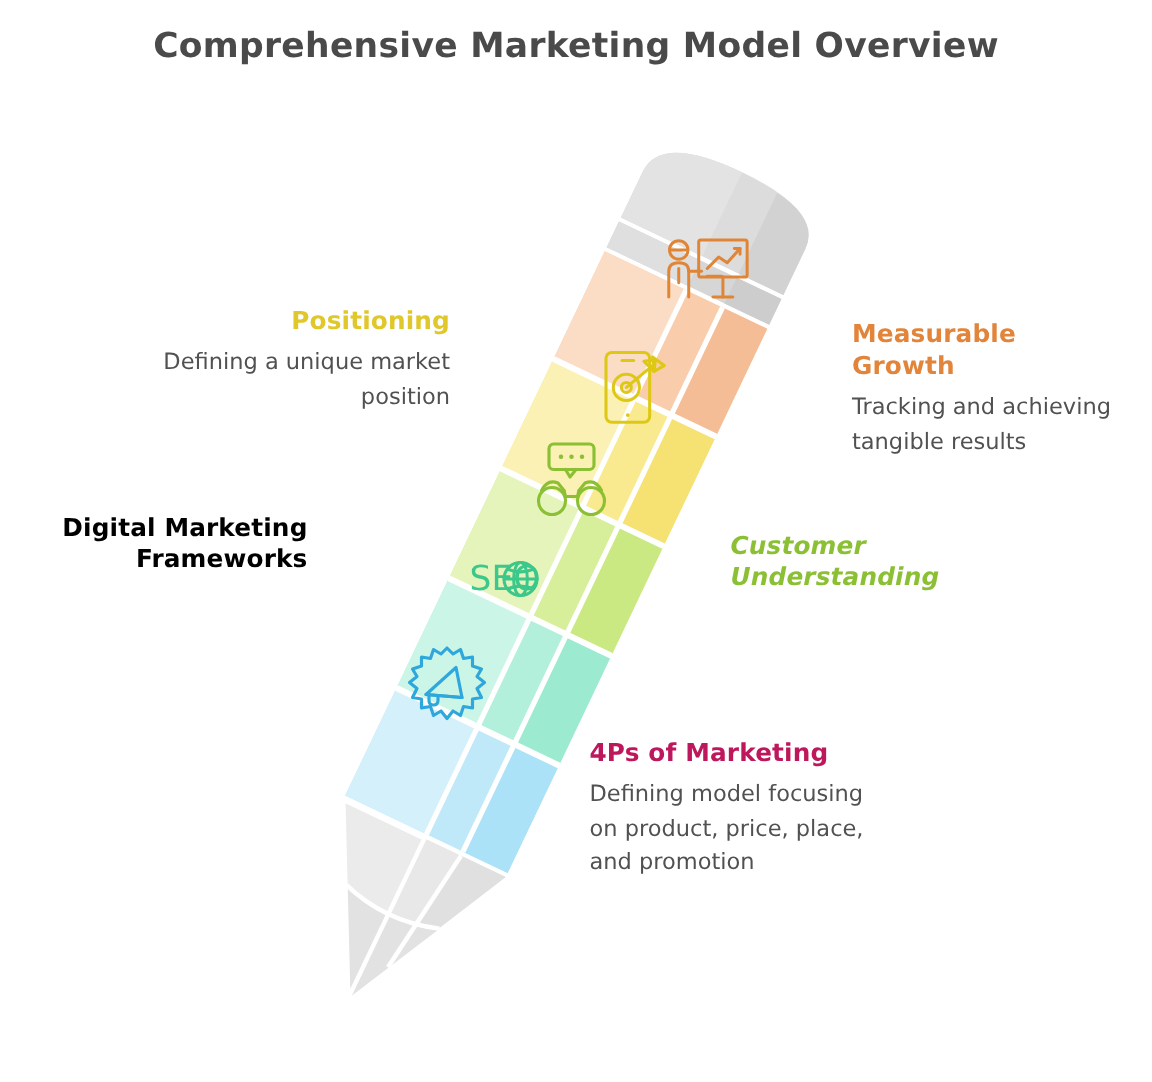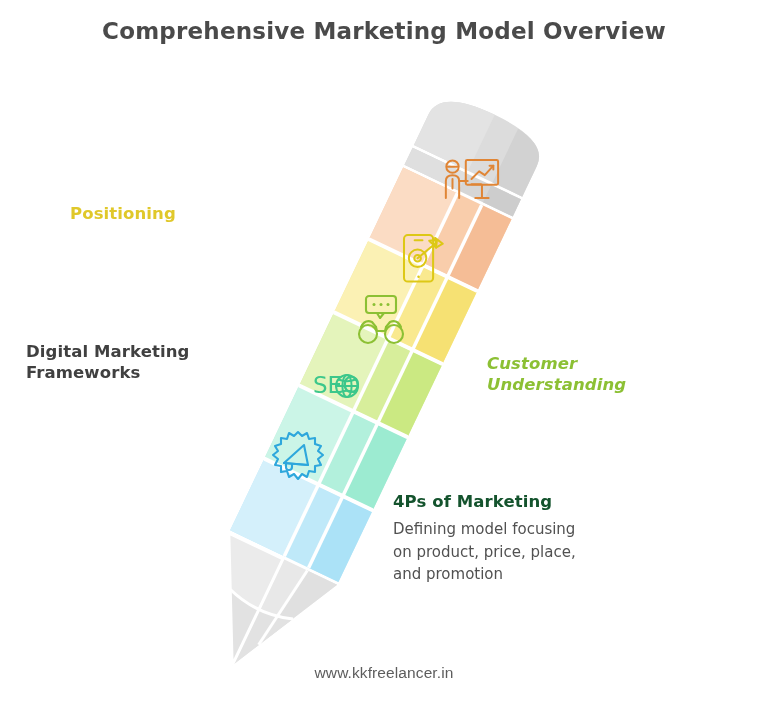--- a/index.html
+++ b/index.html
@@ -48,21 +48,21 @@
     letter-spacing: 0.1px;
     margin: 0 0 6px 0;
   }
   .callout .c-desc {
     font-family: "DejaVu Sans", sans-serif;
     font-size: 15px;
     line-height: 22.5px;
     color: #515151;
     margin: 0;
   }
-  .align-right { text-align: left; }
+  .align-right { text-align: right; }
   .align-left  { text-align: left;  }
 
   
   #callout-positioning { left: 70px;  top: 203px; width: 230px; }
   #callout-frameworks  { left: 0px;   top: 341px; width: 205px; }
   
   #callout-growth      { left: 568px; top: 212px; width: 180px; }
   #callout-customer    { left: 487px; top: 353px; width: 185px; font-style: italic; }
   #callout-4ps         { left: 393px; top: 491px; width: 190px; }
 
@@ -220,31 +220,35 @@
                L3,24 L8,20 L5,15 L11,13 L11,7 L17,8 L19,2 L24,5 Z"></path>
 
       <path d="M14,32 L34,14 L38,34 Z"></path>
       <path d="M16,32 L16,36 Q16,39 19,39 Q22,39 22,36 L22,33"></path>
       <line x1="14" y1="32" x2="38" y2="34"></line>
     </g>
   </svg>
 
   <div class="callout align-right" id="callout-positioning">
     <div class="c-title" style="color:#e0c82a;">Positioning</div>
+    <div class="c-desc">Defining a unique market position</div>
   </div>
 
   <div class="callout align-right" id="callout-frameworks">
-    <div class="c-title" style="color:#404040;padding-left:26px;">Digital Marketing Frameworks</div>
-  </div>
-
+    <div class="c-title" style="color:#000000;padding-left:26px;">Digital Marketing Frameworks</div>
+  </div>
+
+  <div class="callout align-left" id="callout-growth">
+    <div class="c-title" style="color:#e2853a;">Measurable Growth</div>
+    <div class="c-desc">Tracking and achieving tangible results</div>
+  </div>
 
   <div class="callout align-left" id="callout-customer">
     <div class="c-title" style="color:#8cc034;">Customer Understanding</div>
   </div>
 
   <div class="callout align-left" id="callout-4ps">
-    <div class="c-title" style="color:#14532d;">4Ps of Marketing</div>
+    <div class="c-title" style="color:#be185d;">4Ps of Marketing</div>
     <div class="c-desc">Defining model focusing on product, price, place, and promotion</div>
   </div>
 
-  <div id="footer-url">www.kkfreelancer.in</div>
 
 </div>
 
 </body></html>

